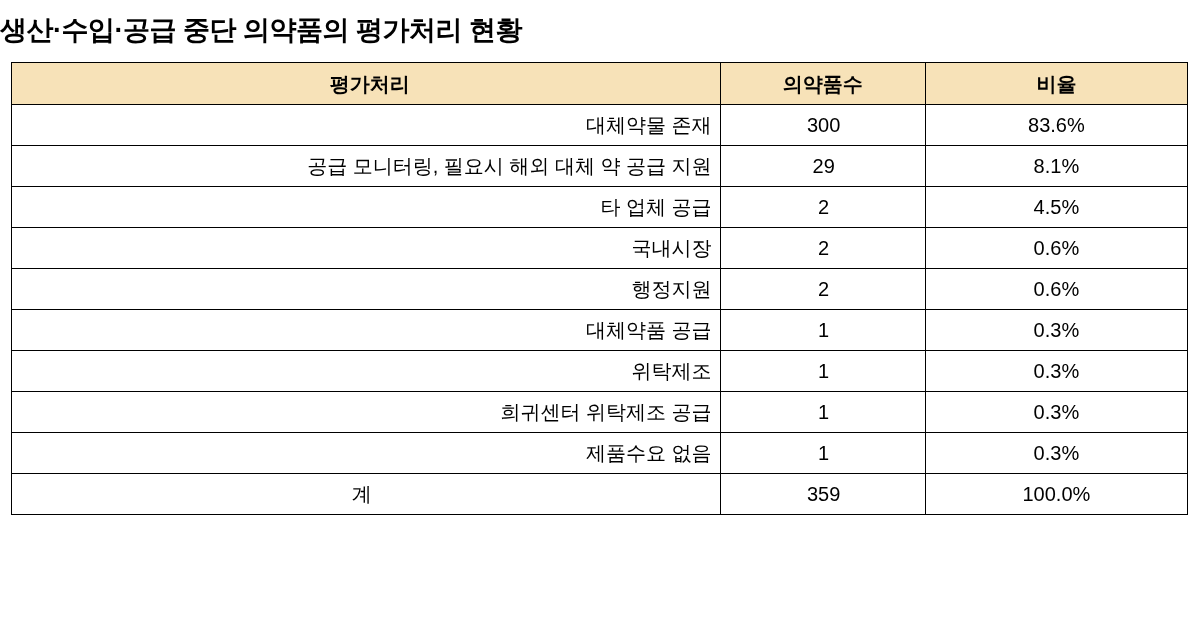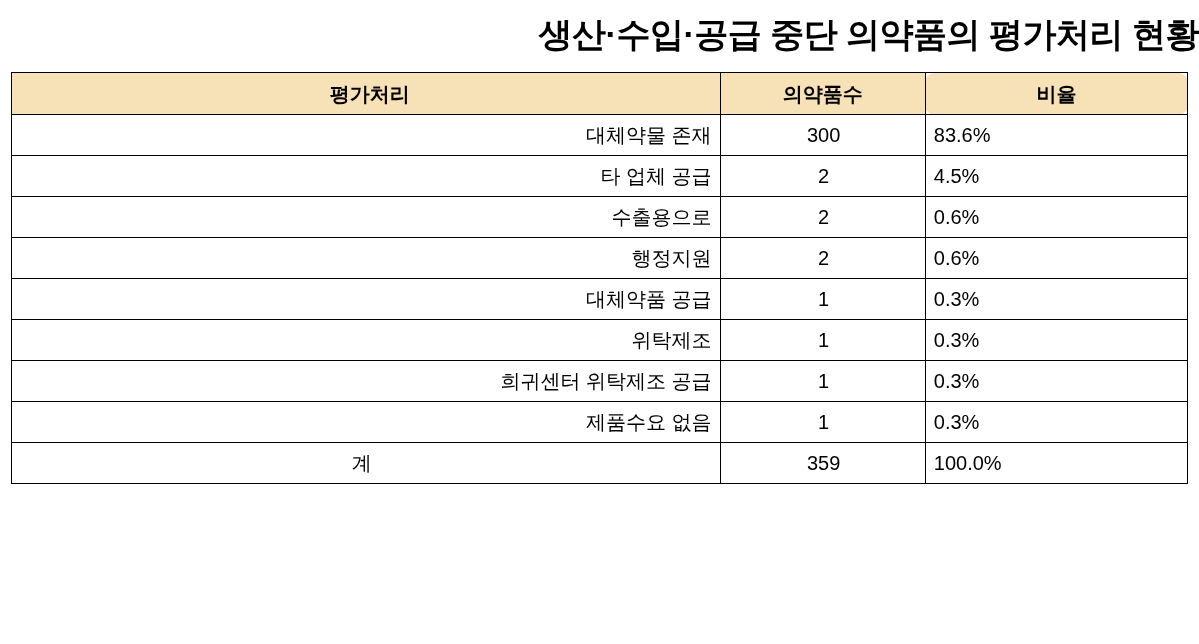--- a/index.html
+++ b/index.html
@@ -14,28 +14,27 @@
     color: #000000;
     overflow: hidden;
   }
   .page {
     width: 1199px;
     height: 644px;
     box-sizing: border-box;
     position: relative;
   }
   .title {
-    text-align: right;
-    font-size: 34px;
+    text-align: left;
+    font-size: 27px;
     font-weight: bold;
     letter-spacing: -0.5px;
     padding-top: 12px;
     padding-bottom: 14px;
     color: #000000;
-    padding-left: 23px;
   }
   table.data-table {
     border-collapse: collapse;
     width: 1177px;
     margin: 0 11px;
     table-layout: fixed;
   }
   table.data-table th,
   table.data-table td {
     border: 1px solid #000000;
@@ -53,32 +52,32 @@
     font-weight: bold;
     text-align: center;
     height: 42px;
   }
   thead th.col-label {
     text-align: left;
     padding-left: 16px;
   }
   .col-label { width: 708px; }
   .col-count { width: 205px; }
-  .col-ratio { width: 262px; border-radius: 10px; }
+  .col-ratio { width: 262px; }
 
   tbody td.cell-label {
     text-align: right;
     padding-left: 10px;
   }
   tbody td.cell-count {
     text-align: center;
     padding-left: 10px;
   }
   tbody td.cell-ratio {
-    text-align: left;
+    text-align: center;
   }
   tbody tr.total-row td.cell-label {
     text-align: center;
     padding-left: 0;
   }
 </style>
 </head>
 <body>
 
 <div class="page">
@@ -98,26 +97,31 @@
         <th class="col-ratio">비율</th>
       </tr>
     </thead>
     <tbody>
       <tr>
         <td class="cell-label">대체약물 존재</td>
         <td class="cell-count">300</td>
         <td class="cell-ratio">83.6%</td>
       </tr>
       <tr>
+        <td class="cell-label">공급 모니터링, 필요시 해외 대체 약 공급 지원</td>
+        <td class="cell-count">29</td>
+        <td class="cell-ratio">8.1%</td>
+      </tr>
+      <tr>
         <td class="cell-label">타 업체 공급</td>
         <td class="cell-count">2</td>
         <td class="cell-ratio">4.5%</td>
       </tr>
       <tr>
-        <td class="cell-label">수출용으로</td>
+        <td class="cell-label">국내시장</td>
         <td class="cell-count">2</td>
         <td class="cell-ratio">0.6%</td>
       </tr>
       <tr>
         <td class="cell-label">행정지원</td>
         <td class="cell-count">2</td>
         <td class="cell-ratio">0.6%</td>
       </tr>
       <tr>
         <td class="cell-label">대체약품 공급</td>

